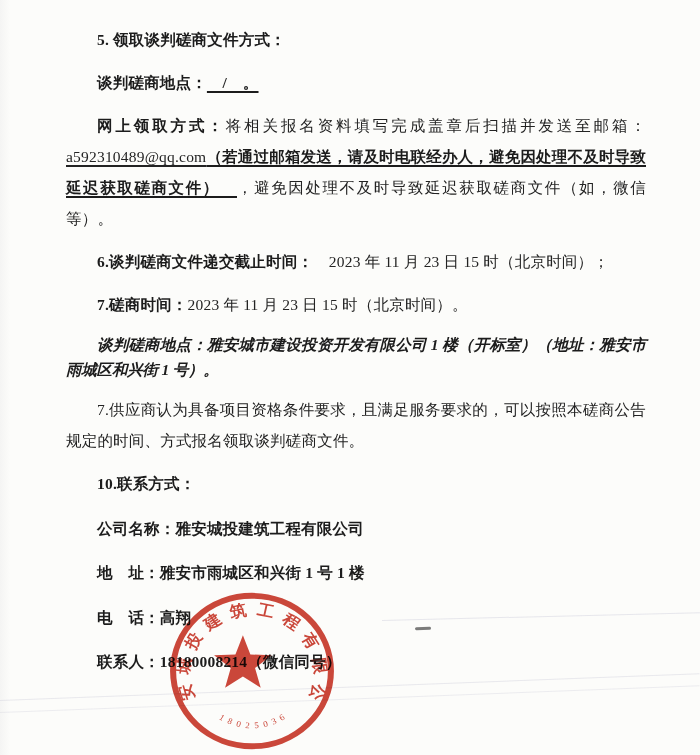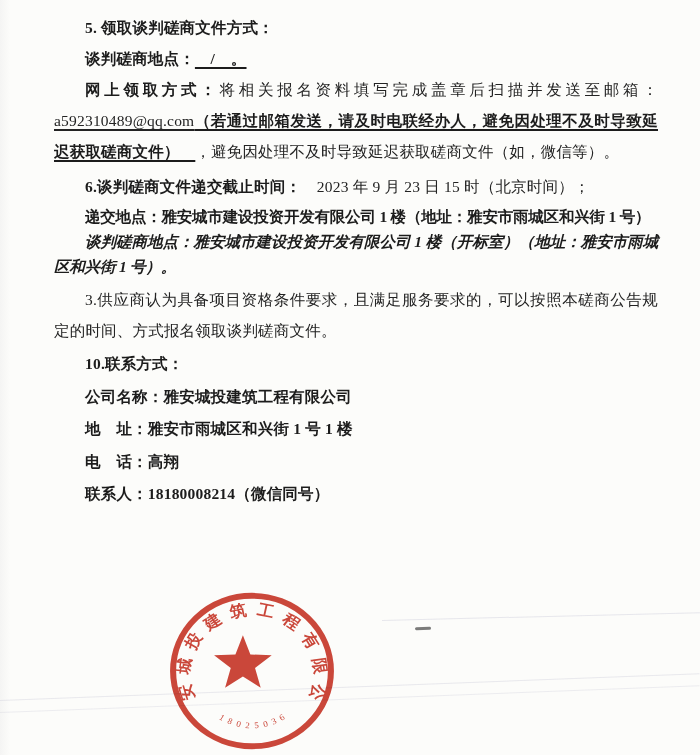--- a/index.html
+++ b/index.html
@@ -17,21 +17,21 @@
     background:linear-gradient(to right, rgba(190,190,195,0.12), rgba(190,190,195,0));
     pointer-events:none;
   }
   .doc{
     position:absolute;left:54px;top:12px;width:604px;
     color:#232323;
     font-size:15.5px;
     letter-spacing:0.2px;
   }
   .para{
-    margin:0;
+    margin:12px;
     line-height:31px;
     text-align:justify;
     text-justify:inter-character;
   }
   .para.tight{line-height:25px;letter-spacing:-0.2px;}
   .para.contact{line-height:32.5px;}
   .seg-b{font-weight:bold;color:#1c1c1c;}
   .seg-u{
     text-decoration:underline;
     text-decoration-thickness:1.5px;
@@ -56,24 +56,24 @@
 </style>
 </head>
 <body>
 
 <div class="page">
 
   <div class="doc">
       <p class="para" style="text-indent: 2em;"><span class="seg-b">5. 领取谈判磋商文件方式：</span></p>
       <p class="para" style="text-indent: 2em;"><span class="seg-b">谈判磋商地点：</span><span class="seg-b seg-u">　/　。</span></p>
       <p class="para" style="text-indent: 2em;"><span class="seg-b">网上领取方式：</span><span class="">将相关报名资料填写完成盖章后扫描并发送至邮箱：</span><span class=" seg-u">a592310489@qq.com</span><span class="seg-b seg-u">（若通过邮箱发送，请及时电联经办人，避免因处理不及时导致延迟获取磋商文件）　</span><span class="">，避免因处理不及时导致延迟获取磋商文件（如，微信等）。</span></p>
-      <p class="para" style="text-indent: 2em; margin-top: 4px;"><span class="seg-b">6.谈判磋商文件递交截止时间：</span><span class="">　2023 年 9 月 23 日 15 时（北京时间）；</span></p>
-      <p class="para tight" style="text-indent: 2em; margin-top: 2px;"><span class="seg-b">递交地点：雅安城市建设投资开发有限公司 1 楼（地址：雅安市雨城区和兴街 1 号）</span></p>
+      <p class="para" style="text-indent: 2em; margin-top: 4px;"><span class="seg-b">6.谈判磋商文件递交截止时间：</span><span class="">　2023 年 11 月 23 日 15 时（北京时间）；</span></p>
+      <p class="para" style="text-indent: 2em;"><span class="seg-b">7.磋商时间：</span><span class="">2023 年 11 月 23 日 15 时（北京时间）。</span></p>
       <p class="para tight" style="text-indent: 2em; font-style: italic;"><span class="seg-b">谈判磋商地点：雅安城市建设投资开发有限公司 1 楼（开标室）（地址：雅安市雨城区和兴街 1 号）。</span></p>
-      <p class="para" style="text-indent: 2em; margin-top: 5px;"><span class="">3.供应商认为具备项目资格条件要求，且满足服务要求的，可以按照本磋商公告规定的时间、方式报名领取谈判磋商文件。</span></p>
+      <p class="para" style="text-indent: 2em; margin-top: 5px;"><span class="">7.供应商认为具备项目资格条件要求，且满足服务要求的，可以按照本磋商公告规定的时间、方式报名领取谈判磋商文件。</span></p>
       <p class="para contact" style="text-indent: 2em; margin-top: 2px;"><span class="seg-b">10.联系方式：</span></p>
       <p class="para contact" style="text-indent: 2em;"><span class="seg-b">公司名称：雅安城投建筑工程有限公司</span></p>
       <p class="para contact" style="text-indent: 2em;"><span class="seg-b">地　址：雅安市雨城区和兴街 1 号 1 楼</span></p>
       <p class="para contact" style="text-indent: 2em; font-family: Liberation Serif, serif;"><span class="seg-b">电　话：高翔</span></p>
       <p class="para contact" style="text-indent: 2em;"><span class="seg-b">联系人：18180008214（微信同号）</span></p>
     </div>
 
   <div class="artifact a1"></div>
   <div class="artifact a2"></div>
   <div class="artifact a3"></div>

